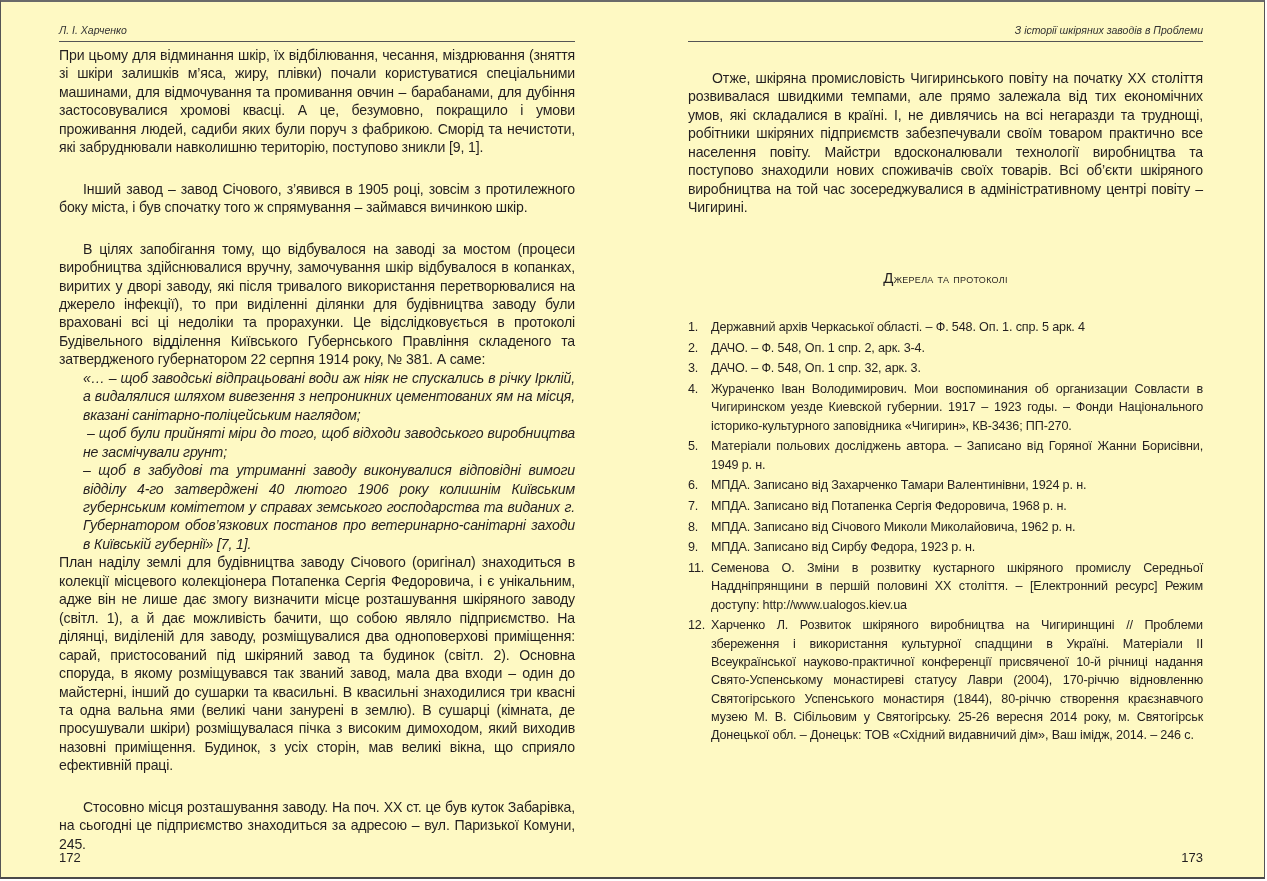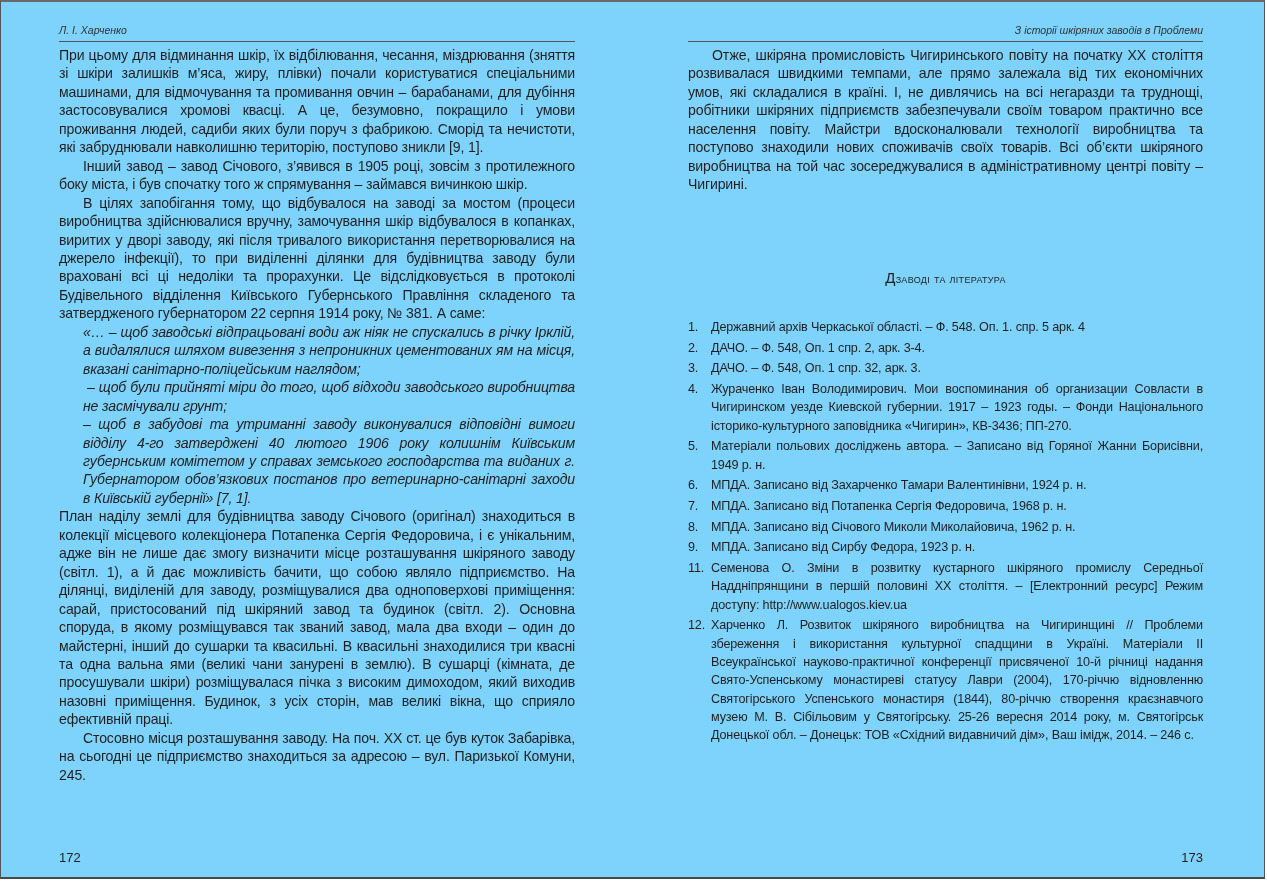--- a/index.html
+++ b/index.html
@@ -3,38 +3,38 @@
 <meta charset="utf-8">
 <style>
   html, body { margin: 0; padding: 0; background: #ffffff; }
   body {
     width: 1267px; height: 881px; overflow: hidden; position: relative;
     font-family: "Liberation Sans", sans-serif; color: #231f20;
   }
   .spread {
     position: absolute; left: 0; top: 0; width: 1265px; height: 879px;
     border: 1px solid #555555; border-top: 2px solid #6a6a6a; border-bottom: 2px solid #4a4a4a;
-    box-sizing: border-box; background: #7dd3fc;
+    box-sizing: border-box; background: #fef9c3;
   }
   .page { position: absolute; top: 0; height: 100%; }
   .page-left { left: 58px; width: 516px; }
   .page-right { left: 687px; width: 515px; }
   .running-head {
     position: absolute; top: 22px; left: 0; right: 0;
     font-size: 10.5px; font-style: italic; color: #333;
     border-bottom: 1px solid #555; padding-bottom: 4px; height: 13px;
   }
   .running-head.right { text-align: right; }
   .body-text {
     position: absolute; top: 44px; left: 0; right: 0;
     font-size: 14.1px; line-height: 18.45px; text-align: justify;
     letter-spacing: -0.15px;
   }
   .body-text p { margin: 0; }
-  .body-text p.indent { text-indent: 24px; }
+  .body-text p.indent { text-indent: 24px; margin-top: 23px; }
   .quote { padding-left: 24px; font-style: italic; }
   .quote p { margin: 0; }
   .quote p.dash-indent { text-indent: 4px; }
   .folio {
     position: absolute; top: 848px; font-size: 13px;
   }
   .page-left .folio { left: 0; }
   .page-right .folio { right: 0; }
   .section-title {
     position: absolute; top: 267px; left: 0; right: 0; text-align: center;
@@ -70,21 +70,21 @@
       <p class="indent">Стосовно місця розташування заводу. На поч. XX ст. це був куток Забарівка, на сьогодні це підприємство знаходиться за адресою – вул. Паризької Комуни, 245.</p>
     </div>
     <div class="folio">172</div>
   </div>
 
   <div class="page page-right">
     <div class="running-head right">З історії шкіряних заводів в Проблеми</div>
     <div class="body-text">
       <p class="indent">Отже, шкіряна промисловість Чигиринського повіту на початку XX століття розвивалася швидкими темпами, але прямо залежала від тих економічних умов, які складалися в країні. І, не дивлячись на всі негаразди та труднощі, робітники шкіряних підприємств забезпечували своїм товаром практично все населення повіту. Майстри вдосконалювали технології виробництва та поступово знаходили нових споживачів своїх товарів. Всі об’єкти шкіряного виробництва на той час зосереджувалися в адміністративному центрі повіту – Чигирині.</p>
     </div>
-    <div class="section-title"><span class="big">Д</span><span>заводі та література</span></div>
+    <div class="section-title"><span class="big">Д</span><span>жерела та протоколі</span></div>
     <ul class="refs">
       <li>
           <span class="num">1.</span>
           <span class="txt">Державний архів Черкаської області. – Ф. 548. Оп. 1. спр. 5 арк. 4</span>
         </li>
       <li>
           <span class="num">2.</span>
           <span class="txt">ДАЧО. – Ф. 548, Оп. 1 спр. 2, арк. 3-4.</span>
         </li>
       <li>

